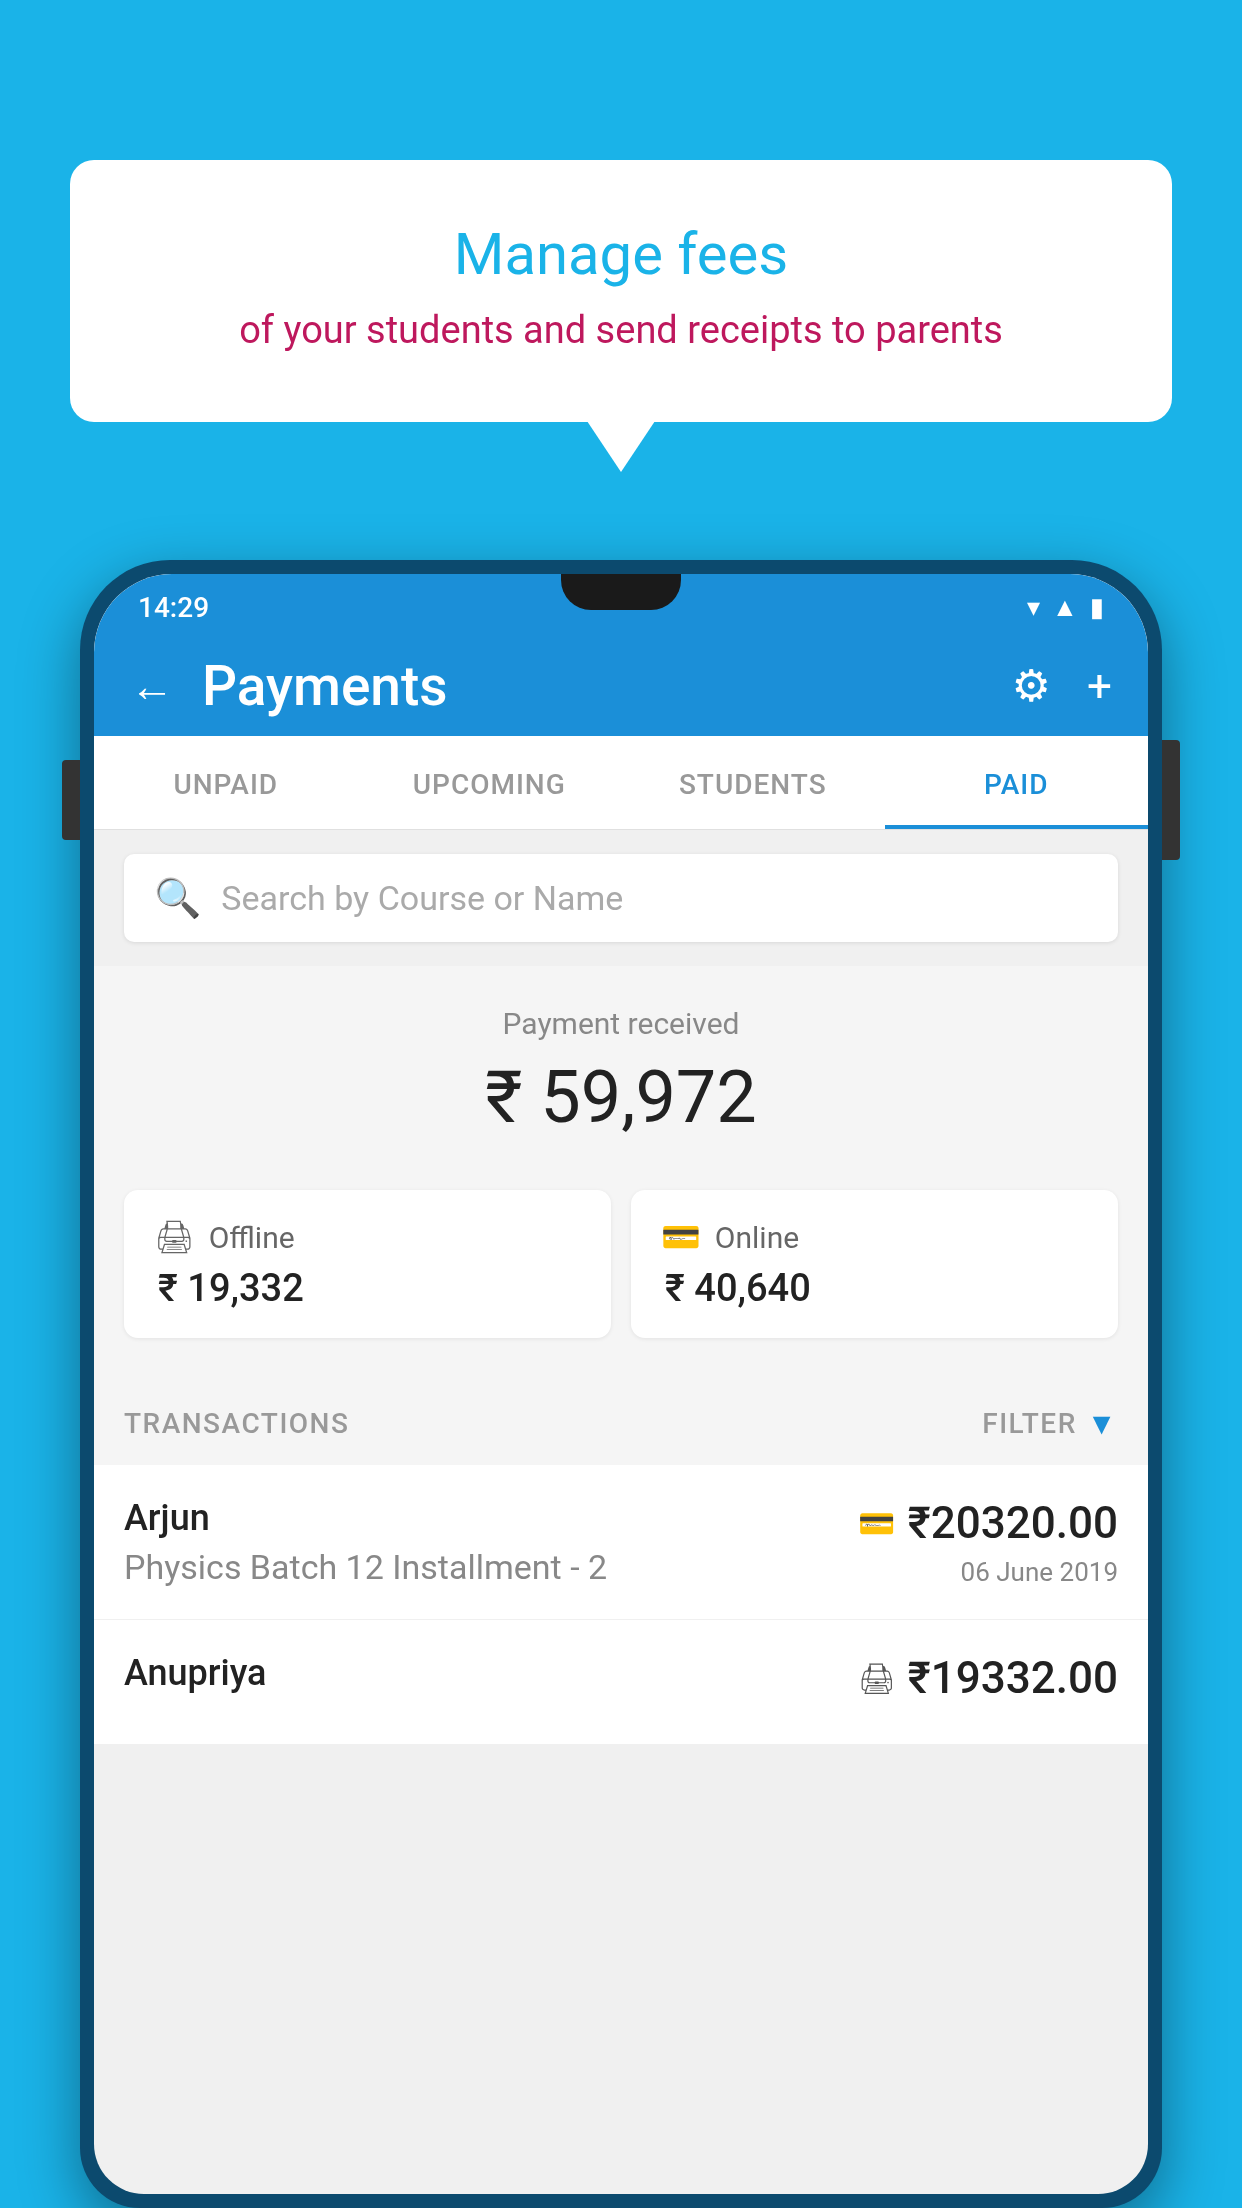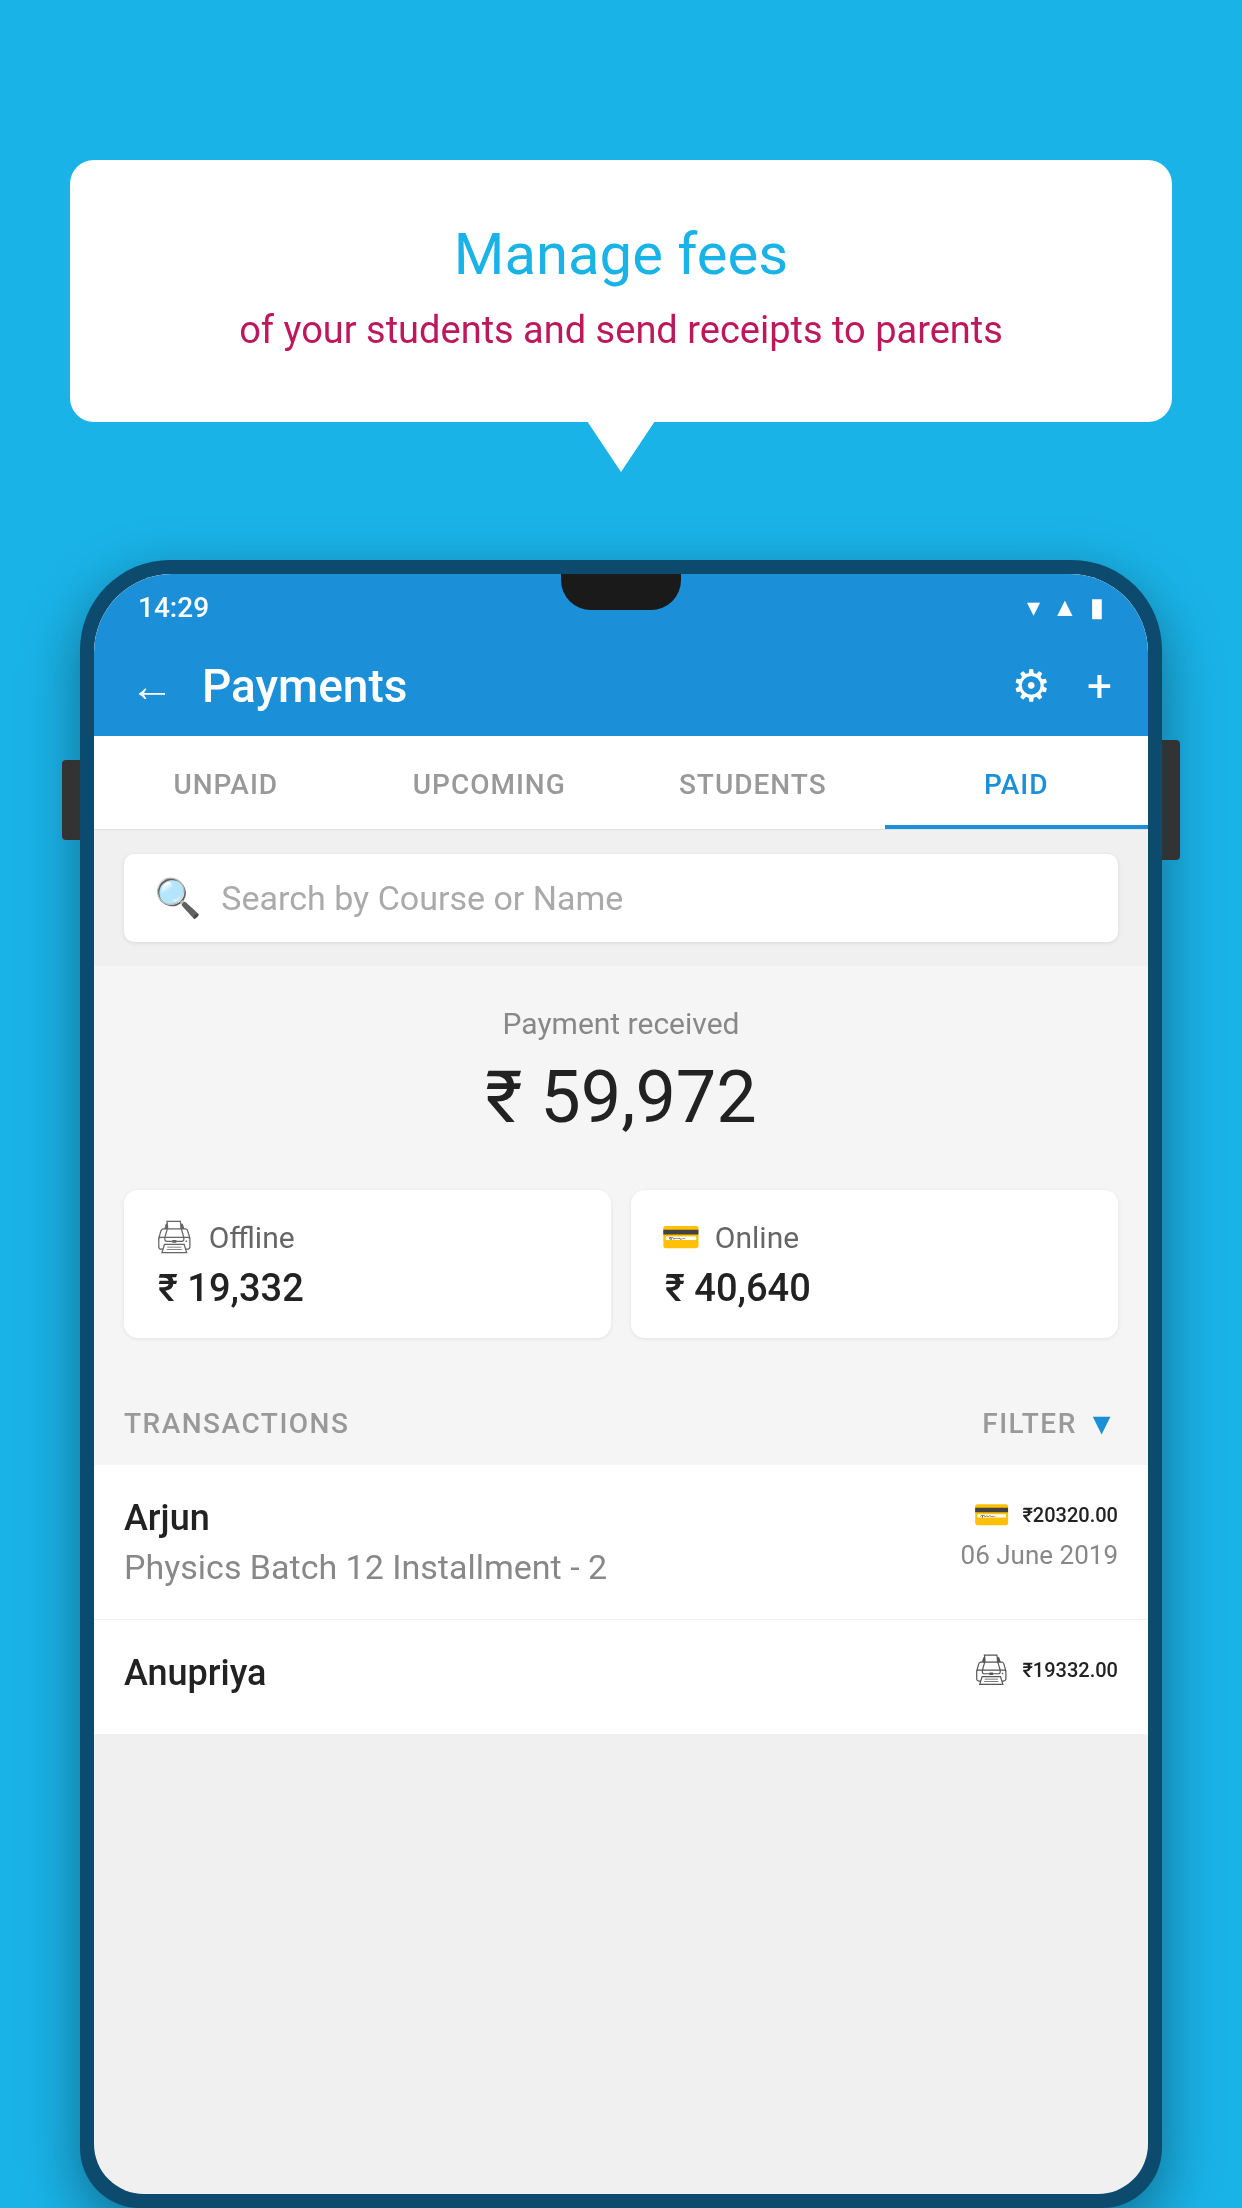--- a/index.html
+++ b/index.html
@@ -117,21 +117,21 @@
       padding: 0 36px;
     }
     .back-arrow {
       color: white;
       font-size: 44px;
       margin-right: 28px;
       cursor: pointer;
     }
     .app-title {
       color: white;
-      font-size: 46px;
+      font-size: 55px;
       font-weight: 500;
       flex: 1;
     }
     .app-bar-actions {
       display: flex;
       align-items: center;
       gap: 36px;
     }
     .gear-icon, .plus-icon {
       color: white;
@@ -296,21 +296,21 @@
       text-align: right;
     }
     .transaction-amount-row {
       display: flex;
       align-items: center;
       gap: 12px;
       justify-content: flex-end;
       margin-bottom: 8px;
     }
     .transaction-amount {
-      font-size: 20px;
+      font-size: 44px;
       color: #222;
       font-weight: 500;
     }
     .transaction-date {
       font-size: 26px;
       color: #888;
     }
     .payment-method-icon {
       font-size: 30px;
       color: #555;

